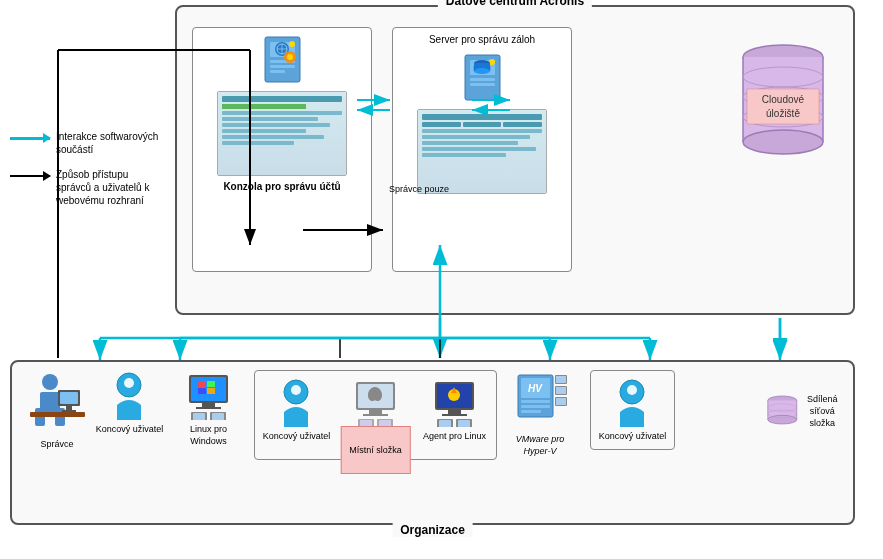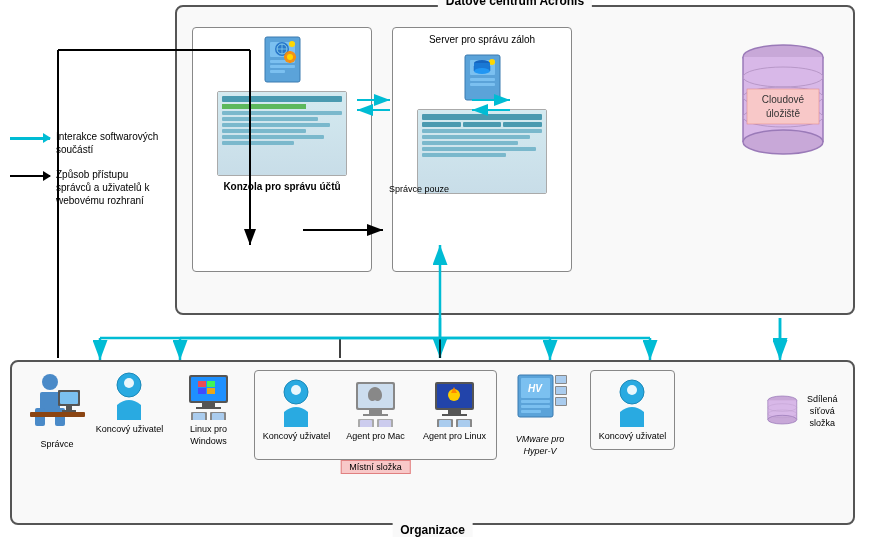--- a/index.html
+++ b/index.html
@@ -489,21 +489,21 @@
               <rect x="10" y="37" width="25" height="2" fill="#555"></rect>
               <rect x="5" y="42" width="16" height="10" rx="1" fill="#888"></rect>
               <rect x="7" y="43" width="12" height="8" rx="1" fill="#aaccee"></rect>
               <rect x="24" y="42" width="16" height="10" rx="1" fill="#888"></rect>
               <rect x="26" y="43" width="12" height="8" rx="1" fill="#aaccee"></rect>
             </svg>
             <div class="agent-label">Agent pro Linux</div>
           </div>
         </div>
 
-        <div style="position:absolute; bottom:-14px; left:50%; transform:translateX(-50%); background:#f8c8c8; border:1px solid #e08080; padding:1px 8px; font-size:9px; white-space:nowrap;">Místní složka</div>
+        <div style="position:absolute; bottom:-14px; left:50%; transform:translateX(-50%); background:#f8c8c8; border:1px solid #e08080; padding:18px 8px; font-size:9px; white-space:nowrap;">Místní složka</div>
       </div>
 
       <div class="agent-item" style="width:70px;font-style:italic;">
         <svg width="55" height="60" viewBox="0 0 55 60">
 
           <rect x="5" y="5" width="35" height="42" rx="2" fill="#5ba3d9" stroke="#3a7ab0" stroke-width="1"></rect>
           <rect x="8" y="8" width="29" height="20" rx="1" fill="#7bc0f0"></rect>
           <text x="22" y="22" text-anchor="middle" font-size="10" font-weight="bold" fill="white" font-family="Arial">HV</text>
           <rect x="8" y="30" width="29" height="3" rx="1" fill="#7bc0f0"></rect>
           <rect x="8" y="35" width="29" height="3" rx="1" fill="#7bc0f0"></rect>

